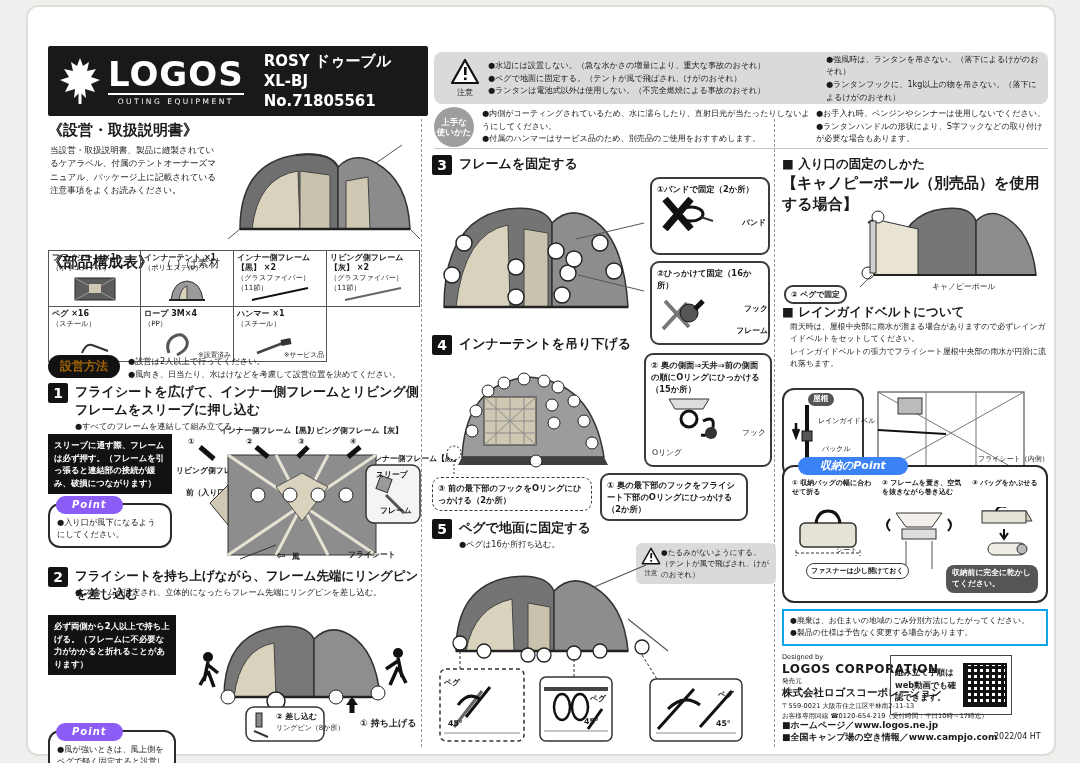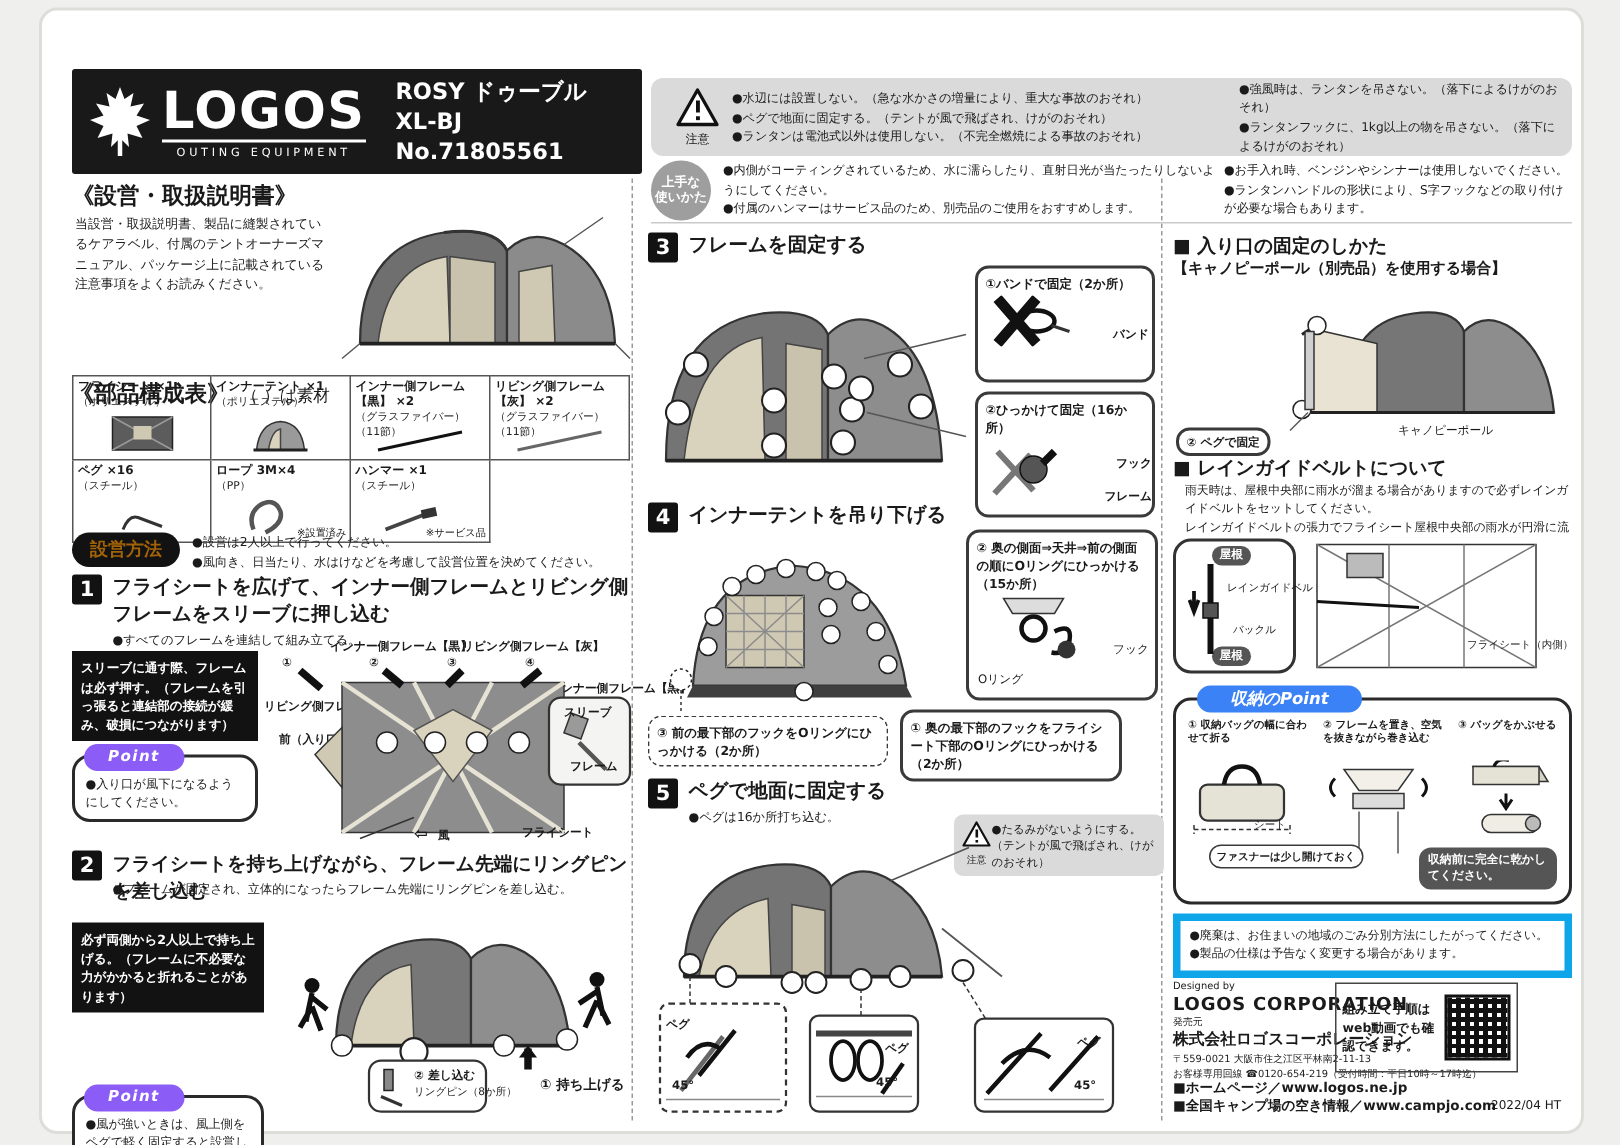--- a/index.html
+++ b/index.html
@@ -64,21 +64,21 @@
   .pmat { font-size:7.2px; color:#222; }
   .pextra { position:absolute; right:2px; bottom:1px; font-size:6.8px; }
   .pthumb { position:absolute; left:50%; bottom:4px; transform:translateX(-50%); }
 
   
   .rtitle { font-size:12.5px; font-weight:bold; line-height:1.4; }
   .storage-box { position:absolute; left:780px; top:458px; width:266px; height:138px;
     border:2px solid #2a2a2a; border-radius:12px; background:#fff; }
   .storage-badge { position:absolute; top:-10px; left:14px; background:#3b82f6; color:#fff;
     font-weight:bold; font-size:11px; font-style:italic; padding:1px 22px 2px; border-radius:11px;}
-  .notes-box { position:absolute; left:780px; top:602px; width:266px; border:5px solid #0ea5e9; padding:4px 6px; font-size:7.9px; line-height:1.55; }
+  .notes-box { position:absolute; left:780px; top:602px; width:266px; border:2px solid #0ea5e9; padding:4px 6px; font-size:7.9px; line-height:1.55; }
   .qr-box { position:absolute; left:862px; top:648px; width:122px; height:60px; border:1px solid #444;
     display:flex; align-items:center; padding:4px; font-size:8.3px; font-weight:bold; line-height:1.5; }
   .qr { width:44px; height:44px; flex:0 0 44px; margin-left:4px;
     background:
       repeating-linear-gradient(0deg,#111 0 3px,transparent 3px 6px),
       repeating-linear-gradient(90deg,#111 0 3px,#fff 3px 6px); border:2px solid #111; }
   .foot-small { font-size:6.6px; line-height:1.4; }
   .foot-co-en { font-size:12px; font-weight:900; letter-spacing:0.5px; }
   .foot-co-jp { font-size:10.5px; font-weight:900; }
   .foot-url { font-size:9px; font-weight:bold; }
@@ -457,21 +457,21 @@
     <span class="dlabel" style="left:12px; top:118px;">ペグ</span>
     <span class="dlabel" style="left:16px; top:160px;">45°</span>
     <span class="dlabel" style="left:158px; top:134px;">ペグ</span>
     <span class="dlabel" style="left:152px; top:158px;">45°</span>
     <span class="dlabel" style="left:286px; top:130px;">ペグ</span>
     <span class="dlabel" style="left:284px; top:160px;">45°</span>
   </div>
 
   <div class="abs rtitle" style="left:754px; top:148px; width:270px;">
     <div>■ 入り口の固定のしかた</div>
-    <div style="font-size:10px;">【キャノピーポール（別売品）を使用する場合】</div>
+    <div style="font-size:15px;">【キャノピーポール（別売品）を使用する場合】</div>
   </div>
   <div class="abs" style="left:754px; top:182px; width:270px; height:112px;">
     <div class="callout" style="position:absolute; left:2px; top:96px; font-size:7.8px; padding:2px 5px;">
       <span>② ペグで固定</span>
     </div>
     <svg width="190" height="104" viewBox="0 0 190 104" style="position:absolute; left:76px; top:0;">
       <path d="M38 86 Q38 26 84 20 Q112 16 118 32 L118 86 Z" fill="#767676" stroke="#333" stroke-width="1.5"></path>
       <path d="M118 32 Q132 18 150 30 Q174 46 178 86 L118 86 Z" fill="#8d8d8d" stroke="#333" stroke-width="1.5"></path>
       <path d="M60 40 L16 30 L16 86 L60 86 Z" fill="#e8e3d2" stroke="#333"></path>
       <path d="M16 30 L10 34 M16 86 L38 86 L178 86" stroke="#222" stroke-width="2"></path>
@@ -481,21 +481,21 @@
       <path d="M2 98 L14 86" stroke="#555"></path>
     </svg>
     <span class="dlabel light" style="left:150px; top:92px;">キャノピーポール</span>
   </div>
 
   <div class="abs rtitle" style="left:754px; top:296px;">■ レインガイドベルトについて</div>
   <div class="abs body-text" style="left:762px; top:314px; width:262px; font-size:7.9px;">
     <div>雨天時は、屋根中央部に雨水が溜まる場合がありますので必ずレインガイドベルトをセットしてください。</div>
     <div>レインガイドベルトの張力でフライシート屋根中央部の雨水が円滑に流れ落ちます。</div>
   </div>
-  <div class="abs" style="left:754px; top:352px; width:270px; height:92px;">
+  <div class="abs" style="left:754px; top:381px; width:270px; height:92px;">
     <div style="position:absolute; left:0; top:0; width:82px; height:90px; border:2px solid #333; border-radius:12px; background:#fff;">
       <span class="oval-note" style="position:absolute; left:24px; top:3px; padding:1px 5px;">屋根</span>
       <span class="oval-note" style="position:absolute; left:24px; bottom:3px; padding:1px 5px;">屋根</span>
       <svg width="30" height="60" viewBox="0 0 30 60" style="position:absolute; left:8px; top:15px;">
         <path d="M15 0 L15 60" stroke="#111" stroke-width="4"></path>
         <rect x="10" y="26" width="10" height="10" fill="#555" stroke="#111"></rect>
         <path d="M4 18 L4 30 M1 24 L4 32 L7 24" stroke="#111" stroke-width="2.5" fill="none"></path>
       </svg>
     </div>
     <span class="dlabel light" style="left:36px; top:28px; font-size:7px;">レインガイドベルト</span>

